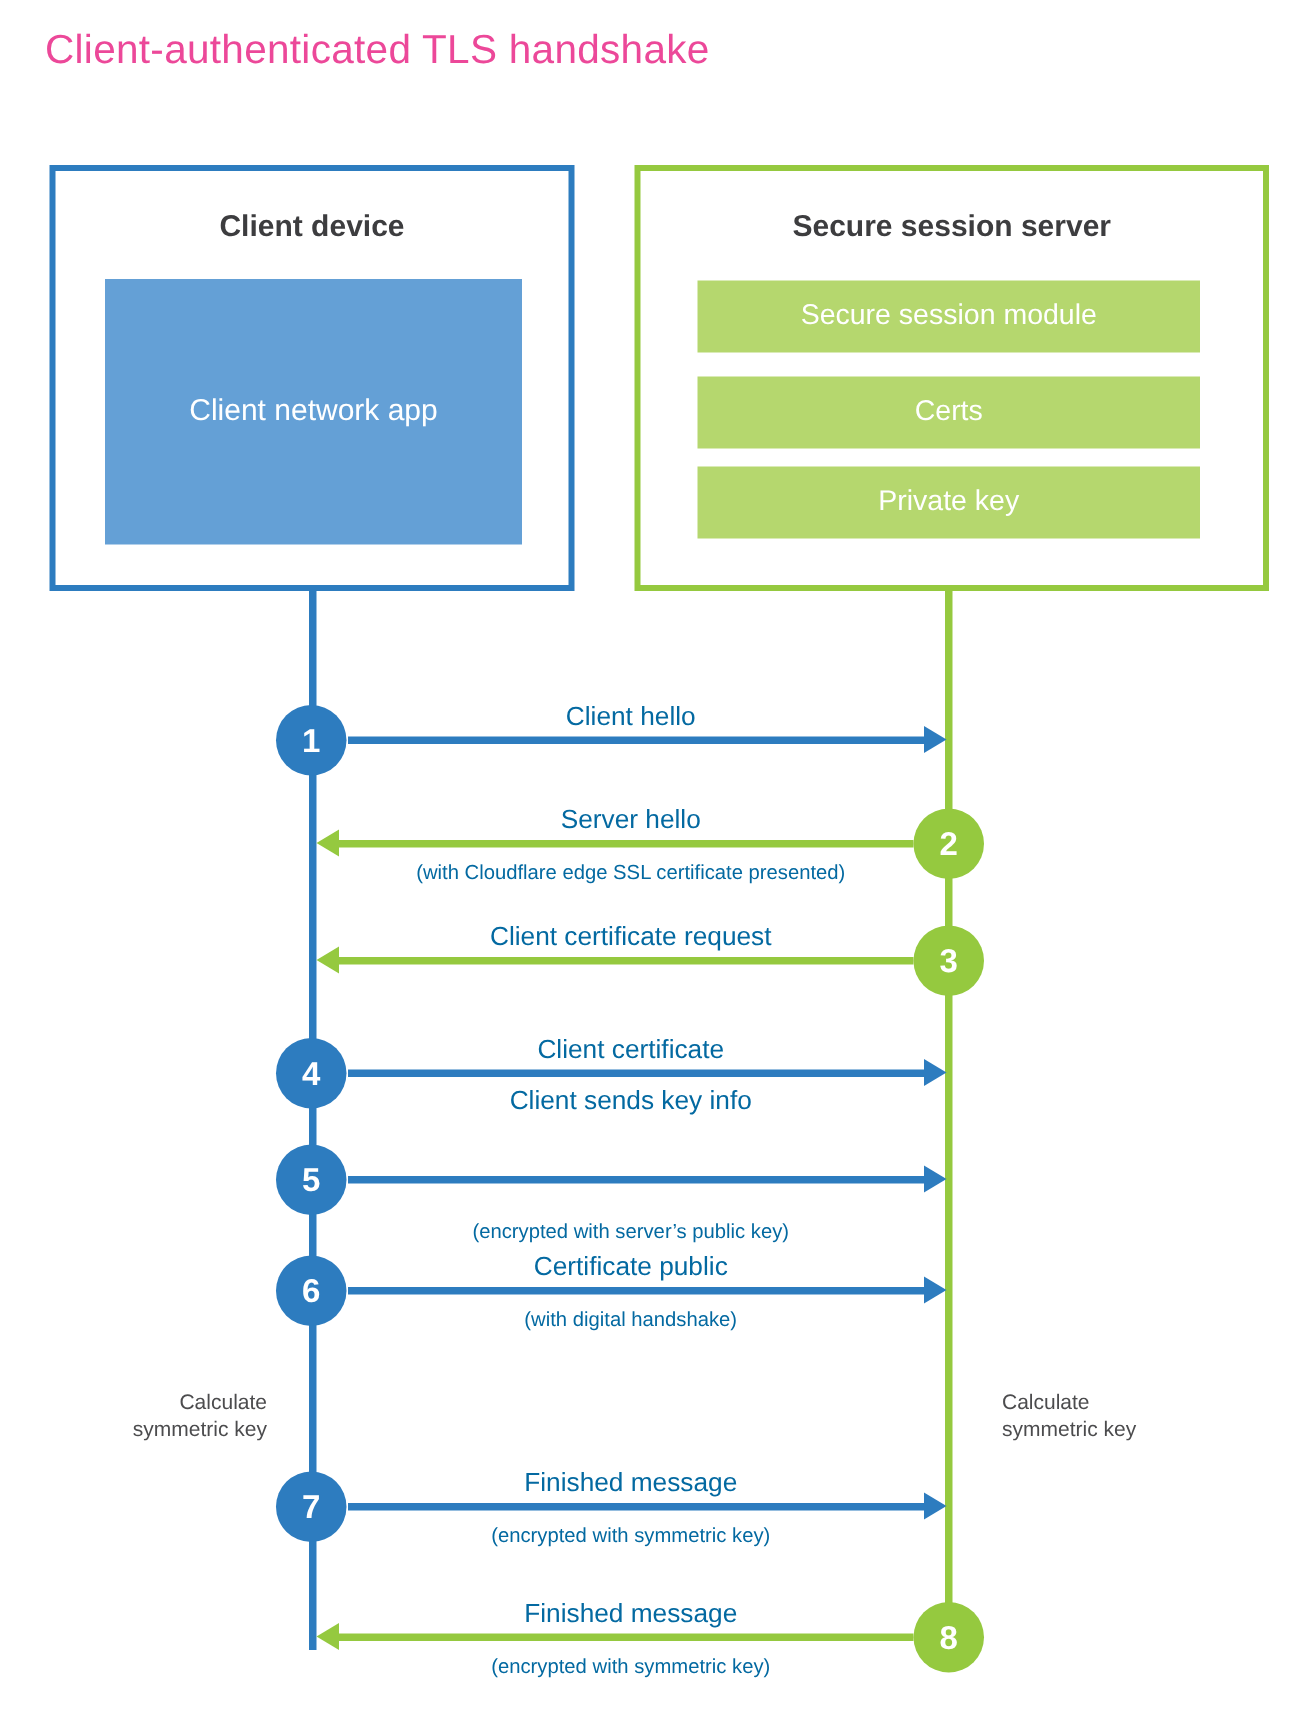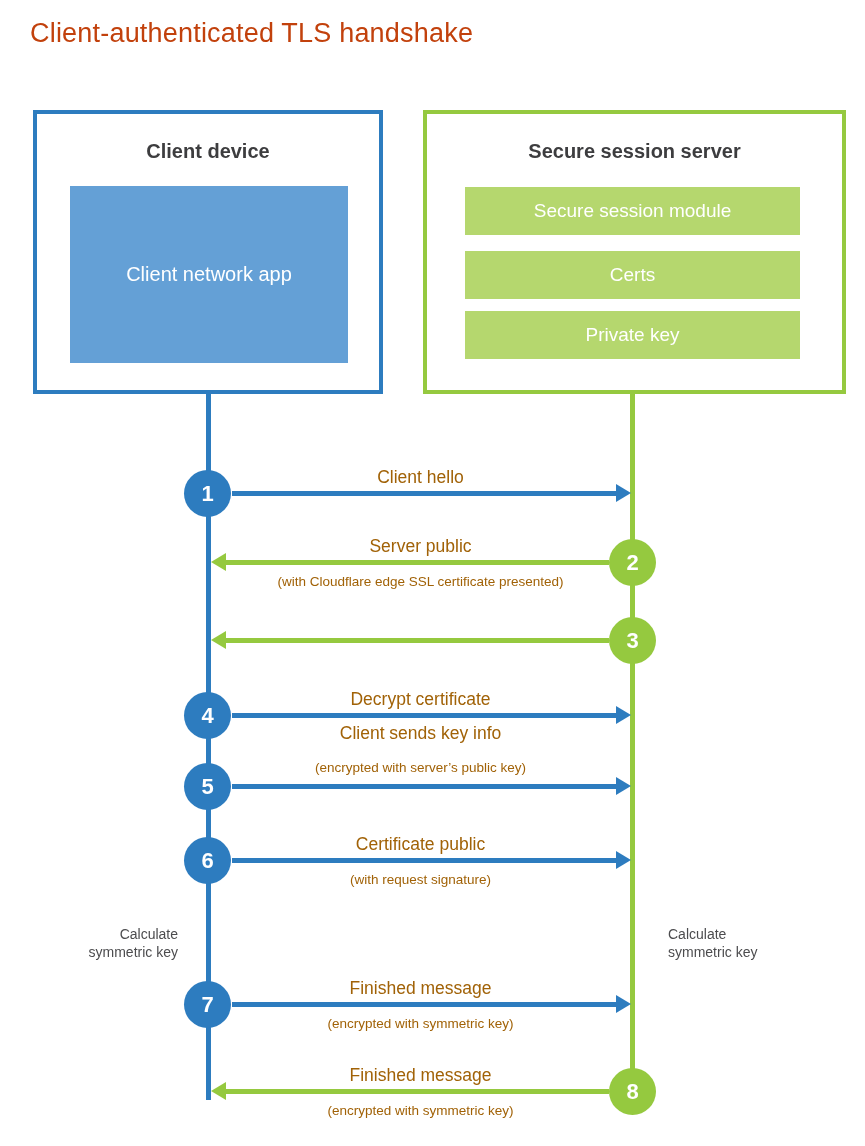--- a/index.html
+++ b/index.html
@@ -12,21 +12,21 @@
     background: #ffffff;
     overflow: hidden;
   }
   .page-title {
     position: absolute;
     left: 30px;
     top: 18px;
     font-size: 27px;
     font-weight: 400;
     letter-spacing: 0.2px;
-    color: #c2410c;
+    color: #ec4899;
   }
   
   .box {
     position: absolute;
     top: 110px;
     height: 284px;
     background: #ffffff;
   }
   .client-box { left: 33px;  width: 350px; border: 4px solid #2d7cbf; }
   .server-box { left: 423px; width: 423px; border: 4px solid #95c93f; }
@@ -97,21 +97,21 @@
     z-index: 3;
   }
   .c-blue  { left: 184px; background: #2d7cbf; }
   .c-green { left: 609px; background: #95c93f; }
   
   .lbl, .sub {
     position: absolute;
     left: 208px;
     width: 425px;
     text-align: center;
-    color: #a16207;
+    color: #0369a1;
   }
   .lbl { font-size: 17.5px; line-height: 22px; }
   .sub { font-size: 13.5px; line-height: 17px; text-align: center; }
   
   .note {
     position: absolute;
     font-size: 14px;
     line-height: 18px;
     color: #4c4c4e;
   }
@@ -142,39 +142,40 @@
 
   <div class="vline blue-line"></div>
   <div class="vline green-line"></div>
 
   <div class="arrow a-blue a-right" style="top:491px"></div>
   <div class="circle c-blue" style="top:470px">1</div>
   <div class="lbl" style="top:466px">Client hello</div>
 
   <div class="arrow a-green a-left" style="top:560px"></div>
   <div class="circle c-green" style="top:539px">2</div>
-  <div class="lbl" style="top:535px">Server public</div>
+  <div class="lbl" style="top:535px">Server hello</div>
   <div class="sub" style="top:573px">(with Cloudflare edge SSL certificate presented)</div>
 
   <div class="arrow a-green a-left" style="top:638px"></div>
   <div class="circle c-green" style="top:617px">3</div>
+  <div class="lbl" style="top:613px">Client certificate request</div>
 
   <div class="arrow a-blue a-right" style="top:713px"></div>
   <div class="circle c-blue" style="top:692px">4</div>
-  <div class="lbl" style="top:688px">Decrypt certificate</div>
+  <div class="lbl" style="top:688px">Client certificate</div>
 
   <div class="arrow a-blue a-right" style="top:784px"></div>
   <div class="circle c-blue" style="top:763px">5</div>
   <div class="lbl" style="top:722px">Client sends key info</div>
-  <div class="sub" style="top:759px">(encrypted with server’s public key)</div>
+  <div class="sub" style="top:812px">(encrypted with server’s public key)</div>
 
   <div class="arrow a-blue a-right" style="top:858px"></div>
   <div class="circle c-blue" style="top:837px">6</div>
   <div class="lbl" style="top:833px">Certificate public</div>
-  <div class="sub" style="top:871px">(with request signature)</div>
+  <div class="sub" style="top:871px">(with digital handshake)</div>
 
   <div class="arrow a-blue a-right" style="top:1002px"></div>
   <div class="circle c-blue" style="top:981px">7</div>
   <div class="lbl" style="top:977px">Finished message</div>
   <div class="sub" style="top:1015px">(encrypted with symmetric key)</div>
 
   <div class="arrow a-green a-left" style="top:1089px"></div>
   <div class="circle c-green" style="top:1068px">8</div>
   <div class="lbl" style="top:1064px">Finished message</div>
   <div class="sub" style="top:1102px">(encrypted with symmetric key)</div>

